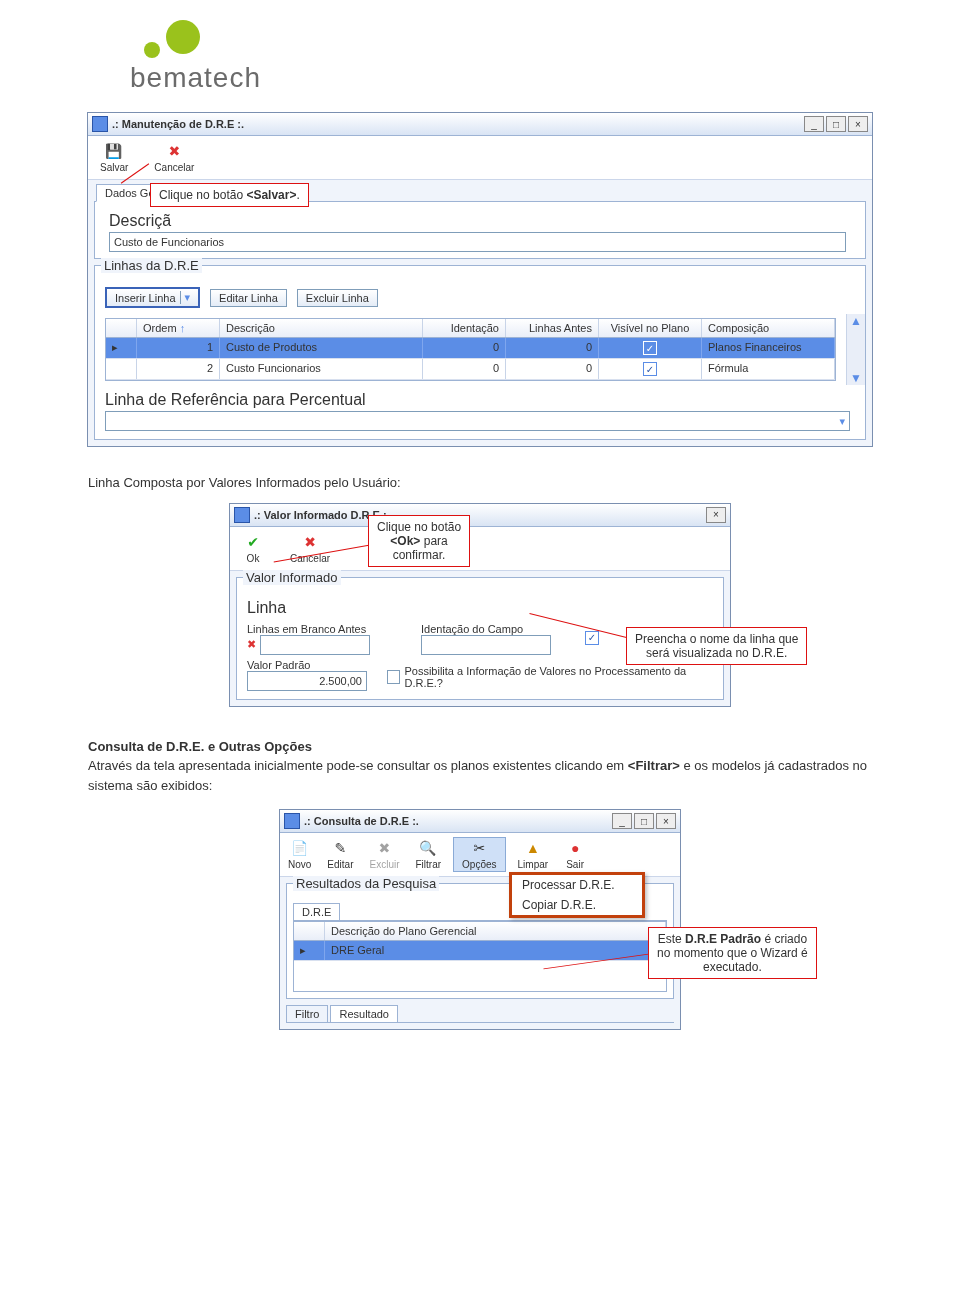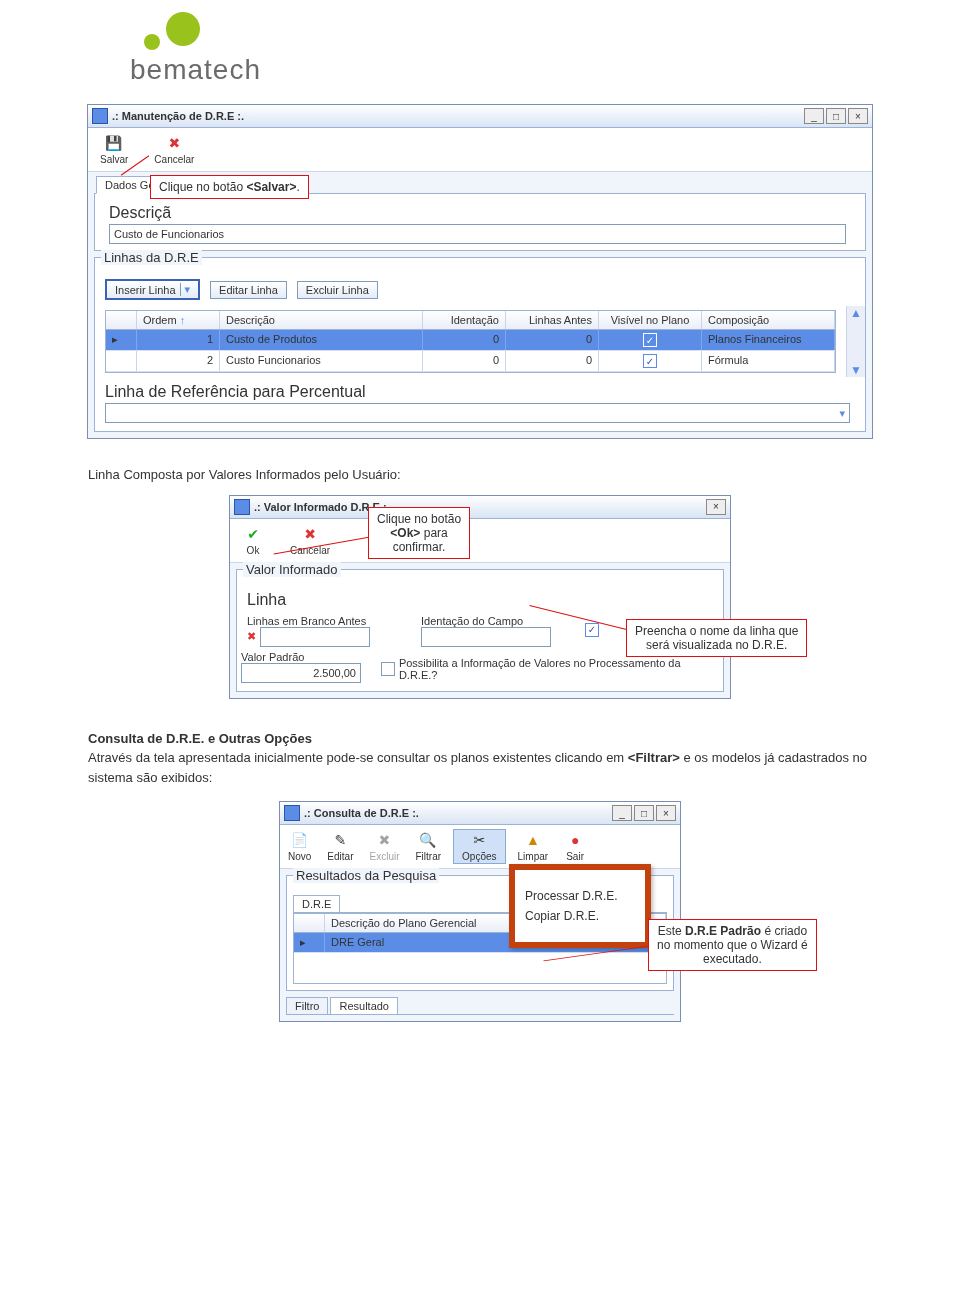--- a/index.html
+++ b/index.html
@@ -1,17 +1,17 @@
 <!DOCTYPE html>
 <html><head>
 <meta charset="utf-8">
 <style>
   body{margin:0;font-family:Verdana,Arial,sans-serif;background:#fff;color:#333;font-size:12px}
   .page{width:960px;margin:0 auto;background:#fff;position:relative;min-height:1311px}
-  .logo{padding:12px 0 0 130px}
+  .logo{padding:20px 0 0 130px}
   .logo .dots{position:relative;height:40px}
   .logo .dot-lg{width:34px;height:34px;background:#9ac21c;border-radius:50%;position:absolute;left:36px;top:0}
   .logo .dot-sm{width:16px;height:16px;background:#9ac21c;border-radius:50%;position:absolute;left:14px;top:22px}
   .logo .name{font-size:28px;color:#6b6b6b;letter-spacing:1px;margin-top:2px}
   .win{border:1px solid #7a8fb0;background:#f0f4fb;margin:14px auto 0 auto;width:784px;position:relative;font-size:11px}
   .titlebar{background:linear-gradient(#fff,#d9e4f4);border-bottom:1px solid #9db3d4;height:22px;display:flex;align-items:center;padding:0 4px}
   .titlebar .app-icon{width:14px;height:14px;background:#5b8de6;border:1px solid #2a55a8;margin-right:4px}
   .titlebar .ttext{font-weight:bold;color:#333}
   .winctrls{margin-left:auto;display:flex;gap:2px}
   .winctrls span{width:18px;height:14px;border:1px solid #888;background:#eee;display:inline-flex;align-items:center;justify-content:center;font-size:10px}
@@ -44,21 +44,21 @@
   .callout{position:absolute;background:#fff;border:1.5px solid #d11;padding:4px 8px;font-size:12px;font-family:Arial;z-index:10}
   .arrow{position:absolute;border-top:1.5px solid #d11;z-index:9}
   .chk{width:12px;height:12px;border:1px solid #5b8de6;display:inline-flex;align-items:center;justify-content:center;color:#2a55a8;font-size:10px;background:#fff}
   .sel .chk{border-color:#fff;color:#fff;background:#5b8de6}
   .dropdown{border:1px solid #7f9db9;height:18px;background:#fff;display:inline-flex;align-items:center;padding:0 4px;width:98%}
   .dropdown .dd-arrow{margin-left:auto;color:#5b8de6}
   .win-sm{width:500px}
   .tabstrip{display:flex;border-bottom:1px solid #9db3d4;margin:4px 6px 0}
   .tab{border:1px solid #9db3d4;border-bottom:none;padding:2px 8px;font-size:11px;background:#eef3fb;margin-right:2px}
   .tab.active{background:#fff}
-  .opts-menu{position:absolute;background:#fff;border:6px solid #c2410c;font-size:12px;padding:16px 0;box-shadow:2px 2px 4px rgba(0,0,0,.25);width:130px}
+  .opts-menu{position:absolute;background:#fff;border:3px solid #c2410c;font-size:12px;padding:0 0;box-shadow:2px 2px 4px rgba(0,0,0,.25);width:130px}
   .opts-menu div{padding:3px 10px}
   .footer{position:absolute;bottom:14px;left:0;right:0;text-align:center;color:#9ac21c;font-size:12px;font-family:Arial}
   .footer a{display:block;margin-top:8px}
 </style>
 </head>
 <body>
 
 <div class="page">
   <div class="logo">
     <div class="dots">
@@ -196,21 +196,21 @@
               <span style="color:#d33">✖</span>
               <div class="tfield" style="width:100px"></div>
             </div>
           </div>
           <div style="flex:0 0 140px">
             <label style="display:block;font-size:11px">Identação do Campo</label>
             <div class="tfield" style="width:120px"></div>
           </div>
           <div style="padding-bottom:2px"><span class="chk">✓</span></div>
         </div>
-        <div style="display:flex;gap:10px;padding:2px 4px;align-items:flex-end">
+        <div style="display:flex;gap:10px;padding:2px 10px;align-items:flex-end">
           <div style="flex:0 0 130px">
             <label style="display:block;font-size:11px">Valor Padrão</label>
             <div class="tfield" style="width:110px;text-align:right"><span>2.500,00</span></div>
           </div>
           <div style="display:flex;align-items:center;gap:4px;padding-bottom:2px">
             <span style="width:12px;height:12px;border:1px solid #7f9db9;display:inline-block"></span>
             <span>Possibilita a Informação de Valores no Processamento da D.R.E.?</span>
           </div>
         </div>
       </div>

